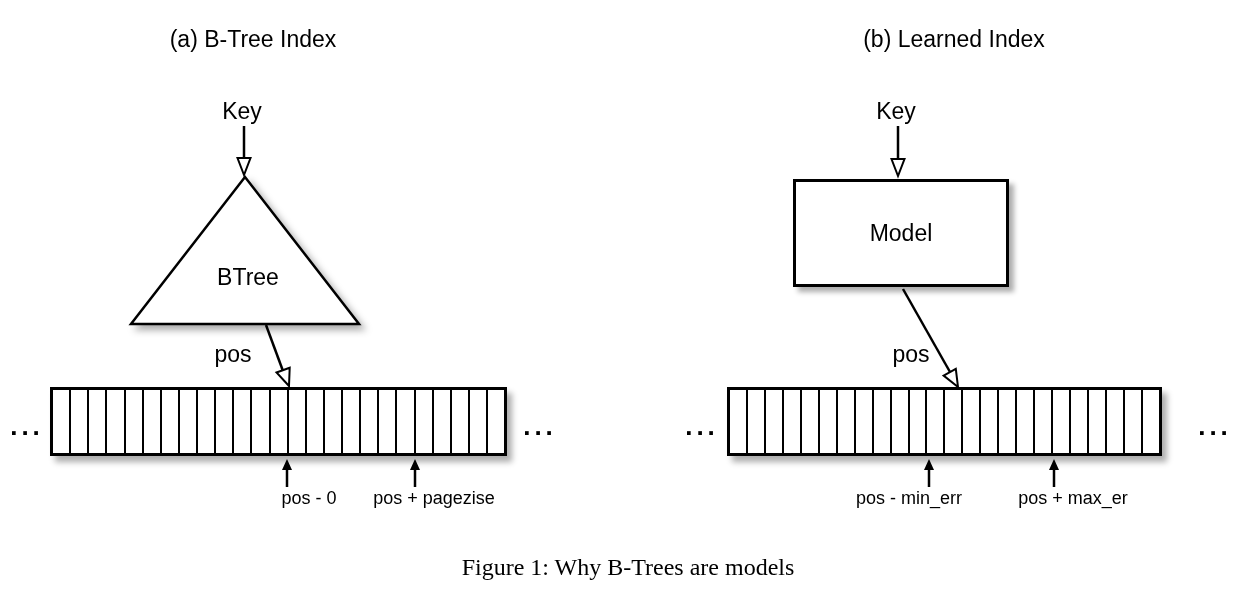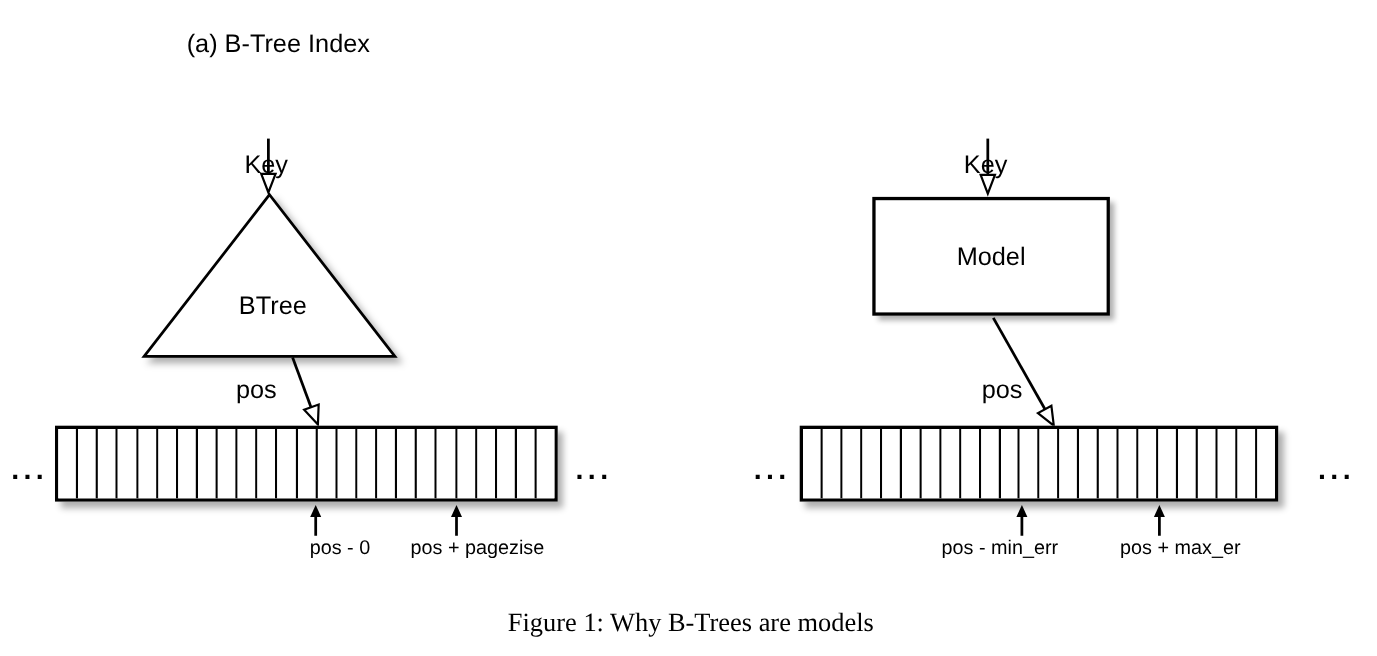--- a/index.html
+++ b/index.html
@@ -19,21 +19,21 @@
     color: #000;
   }
   .label {
     position: absolute;
     white-space: nowrap;
     transform: translateX(-50%);
     color: #000;
     line-height: 1.1;
   }
   .title   { font-size: 23px; }
-  .keytxt  { font-size: 23px; margin-top: 38px; }
+  .keytxt  { font-size: 23px; }
   .nodetxt { font-size: 23px; }
   .postxt  { font-size: 23px; text-align: center; }
   .rangetxt{ font-size: 18px; }
   .ellipsis{
     font-size: 26px;
     font-weight: 900;
     letter-spacing: 4px;
     transform: translateX(-50%);
   }
   .caption {
@@ -164,20 +164,21 @@
       <div class="cell"></div>
       <div class="cell"></div>
       <div class="cell"></div>
       <div class="cell"></div>
     </div>
   <div class="label ellipsis" style="left:540px; top:412px;">...</div>
 
   <div class="label rangetxt" style="left:276px; top:489px;margin-left:33px;">pos - 0</div>
   <div class="label rangetxt" style="left:434px; top:489px;text-align:center;">pos + pagezise</div>
 
+  <div class="label title" style="left:954px; top:27px;">(b) Learned Index</div>
   <div class="label keytxt" style="left:896px; top:99px;">Key</div>
 
   <div class="model-box">
     <div>Model</div>
   </div>
 
   <div class="label postxt" style="left:911px; top:342px;">pos</div>
 
   <div class="label ellipsis" style="left:702px; top:412px;">...</div>
   <div id="array-b" class="cell-array">

